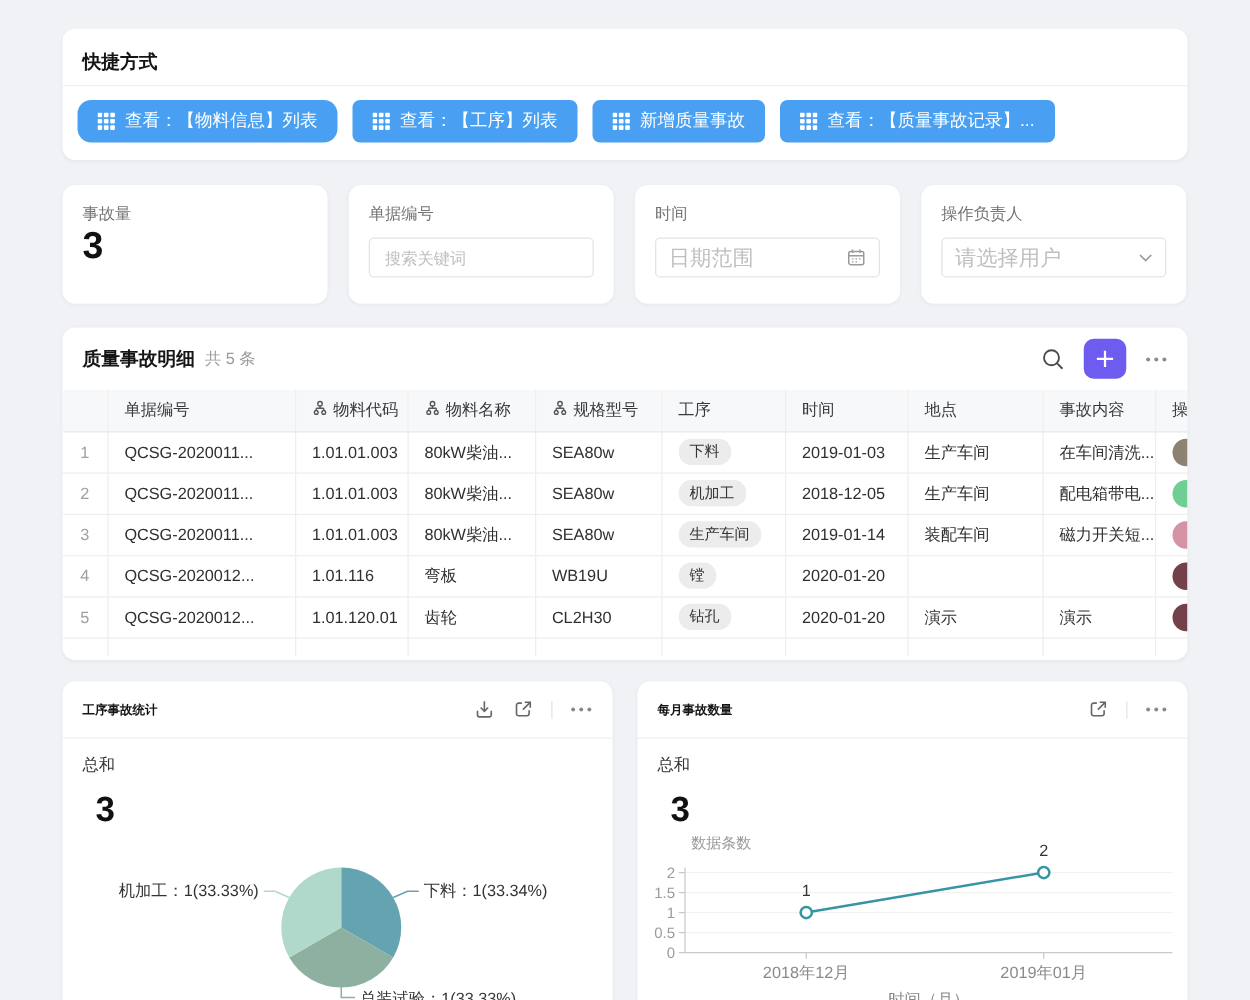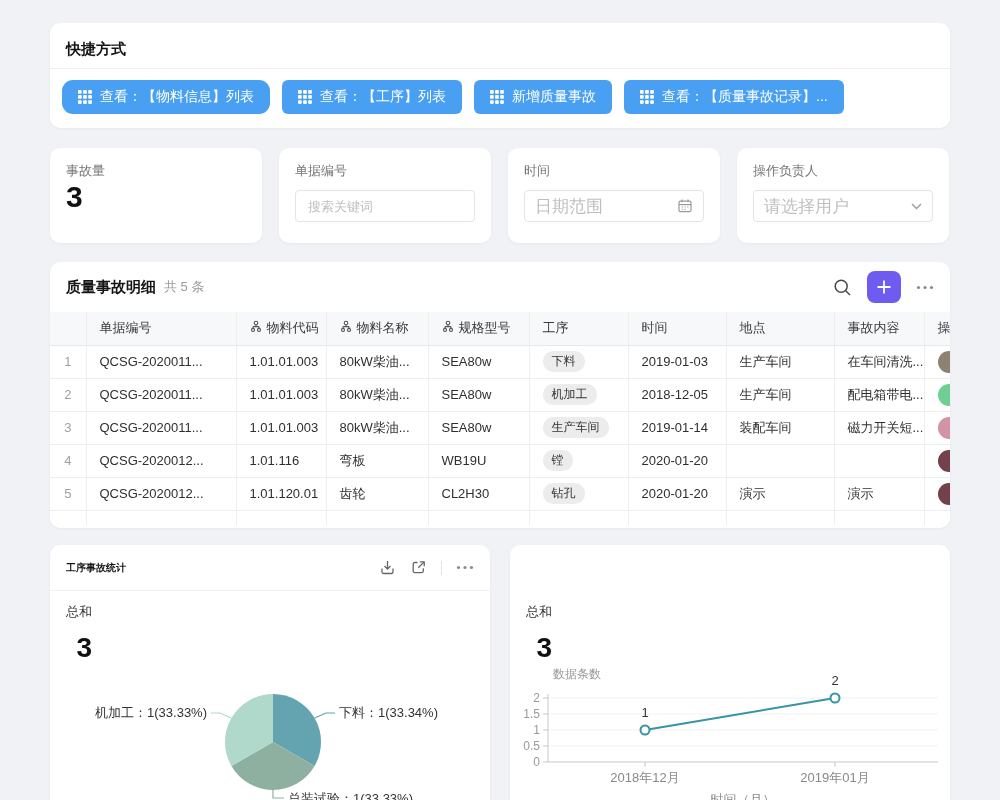--- a/index.html
+++ b/index.html
@@ -404,20 +404,42 @@
       <polyline points="181.4,61 170,56 161,56" fill="none" stroke-width="1.2" style="stroke: rgb(176, 217, 204);"></polyline>
       <text x="157" y="60" text-anchor="end" class="pie-lbl">机加工：1(33.33%)</text>
       <polyline points="264.6,61 276,56 285,56" fill="none" stroke-width="1.2" style="stroke: rgb(100, 163, 176);"></polyline>
       <text x="289" y="60" text-anchor="start" class="pie-lbl">下料：1(33.34%)</text>
       <polyline points="223,131 223,141 234,141" fill="none" stroke-width="1.2" style="stroke: rgb(141, 176, 160);"></polyline>
       <text x="238" y="146" text-anchor="start" class="pie-lbl">总装试验：1(33.33%)</text>
     </svg>
   </div>
 
   <div class="card ch-card" style="left:510px;">
+    <div class="ch-bar">
+      <span class="ch-title">每月事故数量</span>
+      <span class="ch-icons">
+        <span class="icon-btn">
+          <svg width="17" height="17" viewBox="0 0 17 17" fill="none" stroke="#666" stroke-width="1.3">
+              <path d="M7.5,3.5 H4.8 a1.6,1.6 0 0 0 -1.6,1.6 v6.9 a1.6,1.6 0 0 0 1.6,1.6 h6.9 a1.6,1.6 0 0 0 1.6,-1.6 V9.2"></path>
+              <polyline points="9.8,2.8 14.2,2.8 14.2,7.2"></polyline>
+              <line x1="8.3" y1="8.7" x2="13.9" y2="3.1"></line>
+            </svg>
+        </span>
+        <span class="ch-sep"></span>
+        <span class="icon-btn">
+          <svg width="18" height="5" viewBox="0 0 18 5">
+              <g fill="#8a8a8a">
+                <circle cx="2.5" cy="2.5" r="1.6"></circle>
+                <circle cx="9" cy="2.5" r="1.6"></circle>
+                <circle cx="15.5" cy="2.5" r="1.6"></circle>
+              </g>
+            </svg>
+        </span>
+      </span>
+    </div>
     <div class="sum-row">
       <span class="sum-label">总和</span>
       <span class="sum-value">3</span>
     </div>
     <svg class="ch-svg" width="440" height="158" viewBox="0 0 440 158">
       <text x="43" y="21" class="ax-txt">数据条数</text>
       <g stroke="#f1f1f1">
         <line x1="38" y1="41" x2="428" y2="41"></line>
           <line x1="38" y1="57" x2="428" y2="57"></line>
         <line x1="38" y1="73" x2="428" y2="73"></line>

